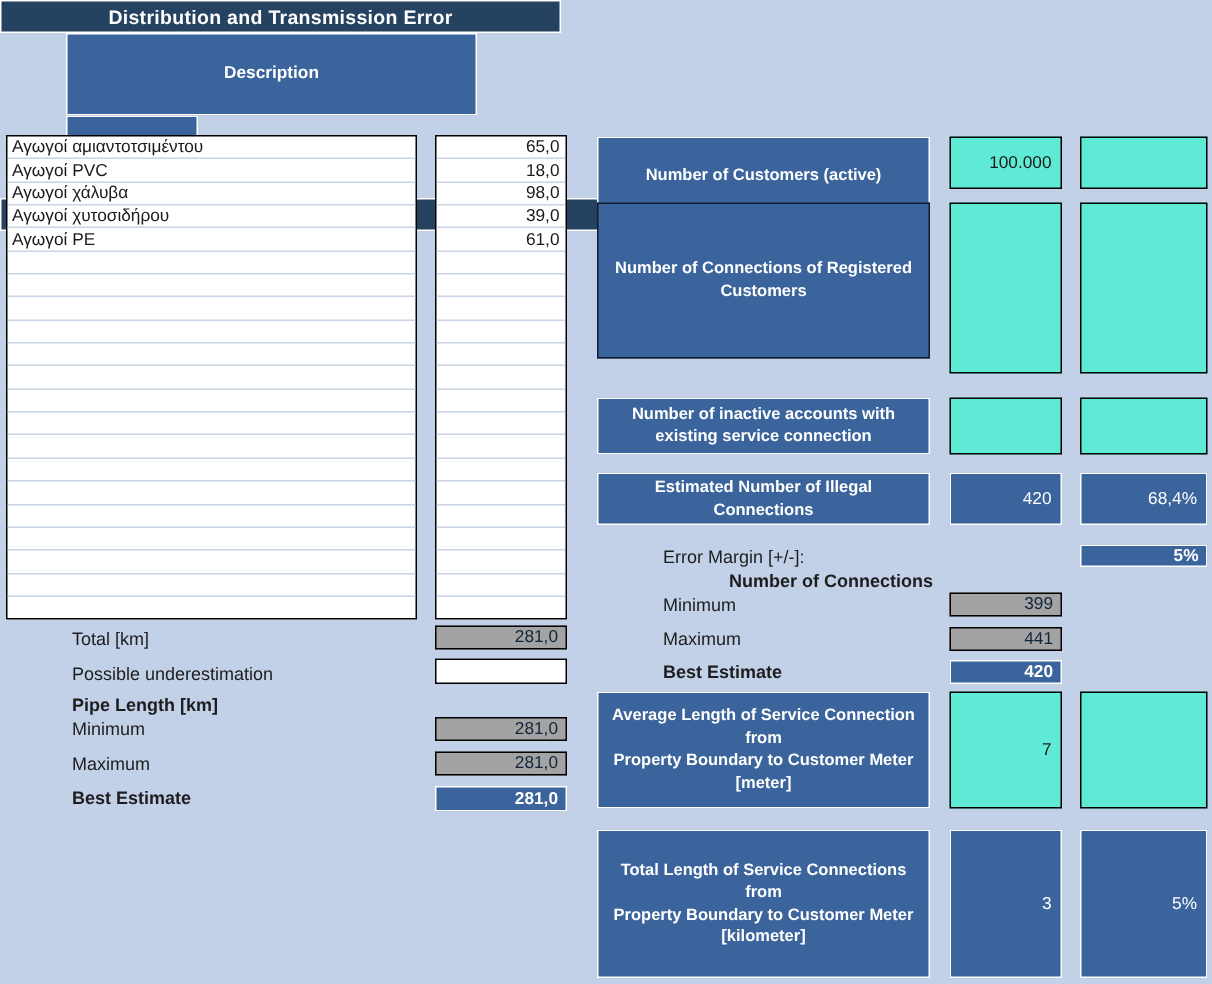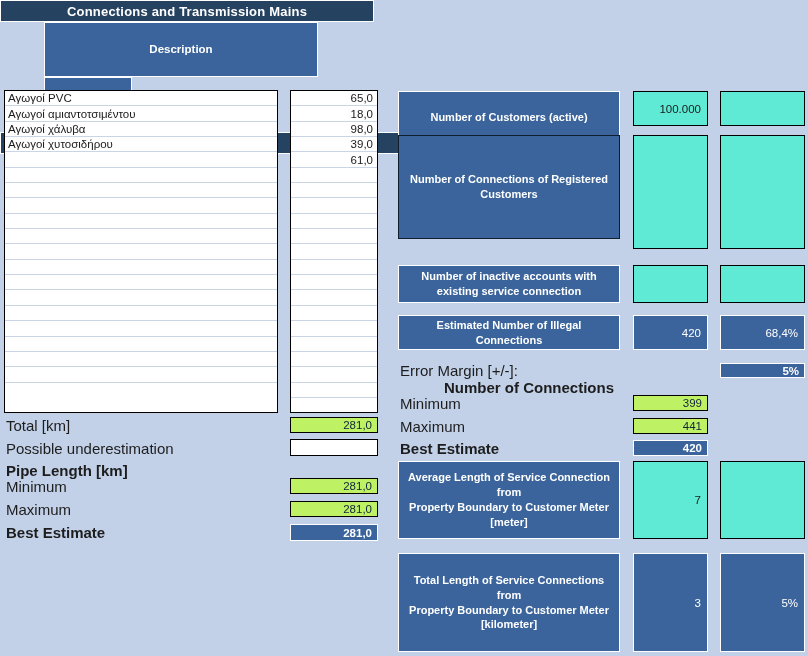--- a/index.html
+++ b/index.html
@@ -54,30 +54,31 @@
 
   
   .vbox {
     position: absolute;
     display: flex; align-items: center; justify-content: flex-end;
     padding-right: 5px;
     font-size: 11.5px;
     border: 1px solid #000000;
   }
   .vbox.white   { background: #ffffff; color: #1a1a1a; }
-  .vbox.lite    { background: #bef264; color: #11243b; }
+  .vbox.lite    { background: #a3a3a3; color: #11243b; }
   .vbox.dark    { background: #3a649b; color: #ffffff; font-weight: bold; border: 1px solid #ffffff; }
 
   
   .lbl {
     position: absolute;
-    font-size: 15px;
+    font-size: 12px;
     color: #1d1d1d;
     display: flex; align-items: center;
     white-space: nowrap;
+    margin-left: 42px;
   }
   .lbl.b { font-weight: bold; }
 
   
   .descblk {
     position: absolute;
     background: #3a649b;
     color: #ffffff;
     font-weight: bold;
     font-size: 11px;
@@ -105,36 +106,37 @@
     border: 1px solid #ffffff;
     color: #ffffff;
     display: flex; align-items: center; justify-content: flex-end;
     padding-right: 6px;
     font-size: 11.5px;
   }
 </style>
 </head>
 <body>
 
-<div class="title-bar" style="left:4px; top:4px; width:374px; height:22px;">Connections and Transmission Mains</div>
+<div class="title-bar" style="left:4px; top:4px; width:374px; height:22px;">Distribution and Transmission Error</div>
 
 <div class="col-head" style="left:4px; top:30px; width:274px; height:55px;">Description</div>
 
 <div class="col-head" style="left:290px; top:30px; width:88px; height:55px;">
   <div>
     <span>Length</span><br>
     <span>[km]</span>
   </div>
 </div>
 
 <div class="tbl" id="left-desc-table" style="left:4px; top:90px; width:274px; height:323px;">
+    <div class="row">Αγωγοί αμιαντοτσιμέντου</div>
     <div class="row">Αγωγοί PVC</div>
-    <div class="row">Αγωγοί αμιαντοτσιμέντου</div>
     <div class="row">Αγωγοί χάλυβα</div>
     <div class="row">Αγωγοί χυτοσιδήρου</div>
+    <div class="row">Αγωγοί ΡΕ</div>
     <div class="row"></div>
     <div class="row"></div>
     <div class="row"></div>
     <div class="row"></div>
     <div class="row"></div>
     <div class="row"></div>
     <div class="row"></div>
     <div class="row"></div>
     <div class="row"></div>
     <div class="row"></div>

